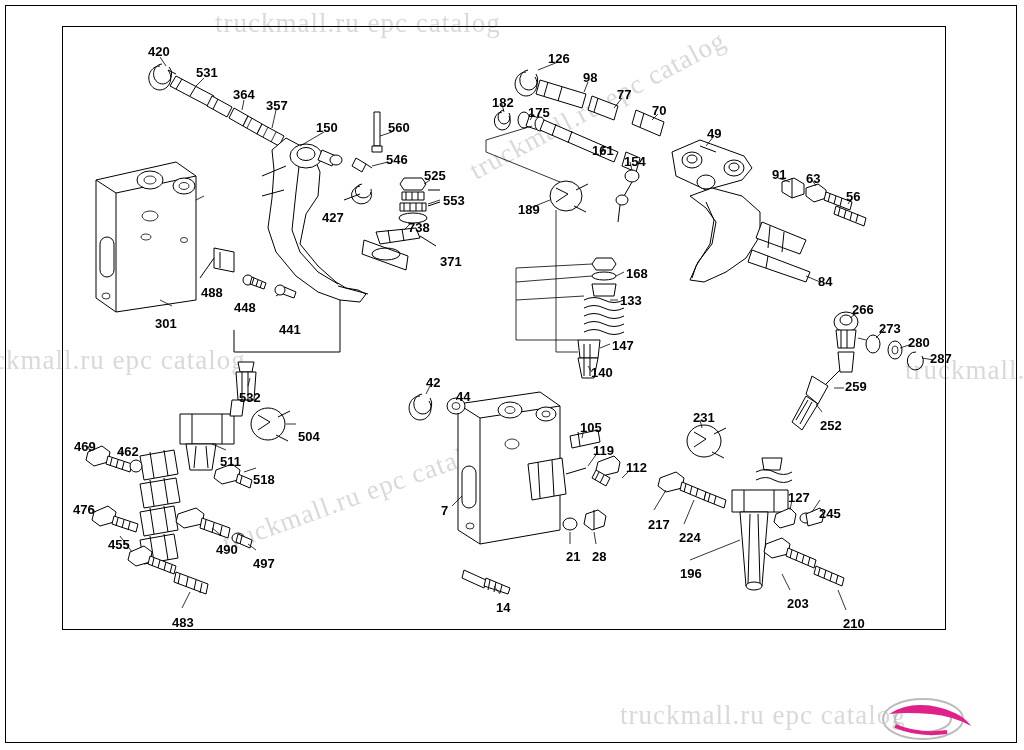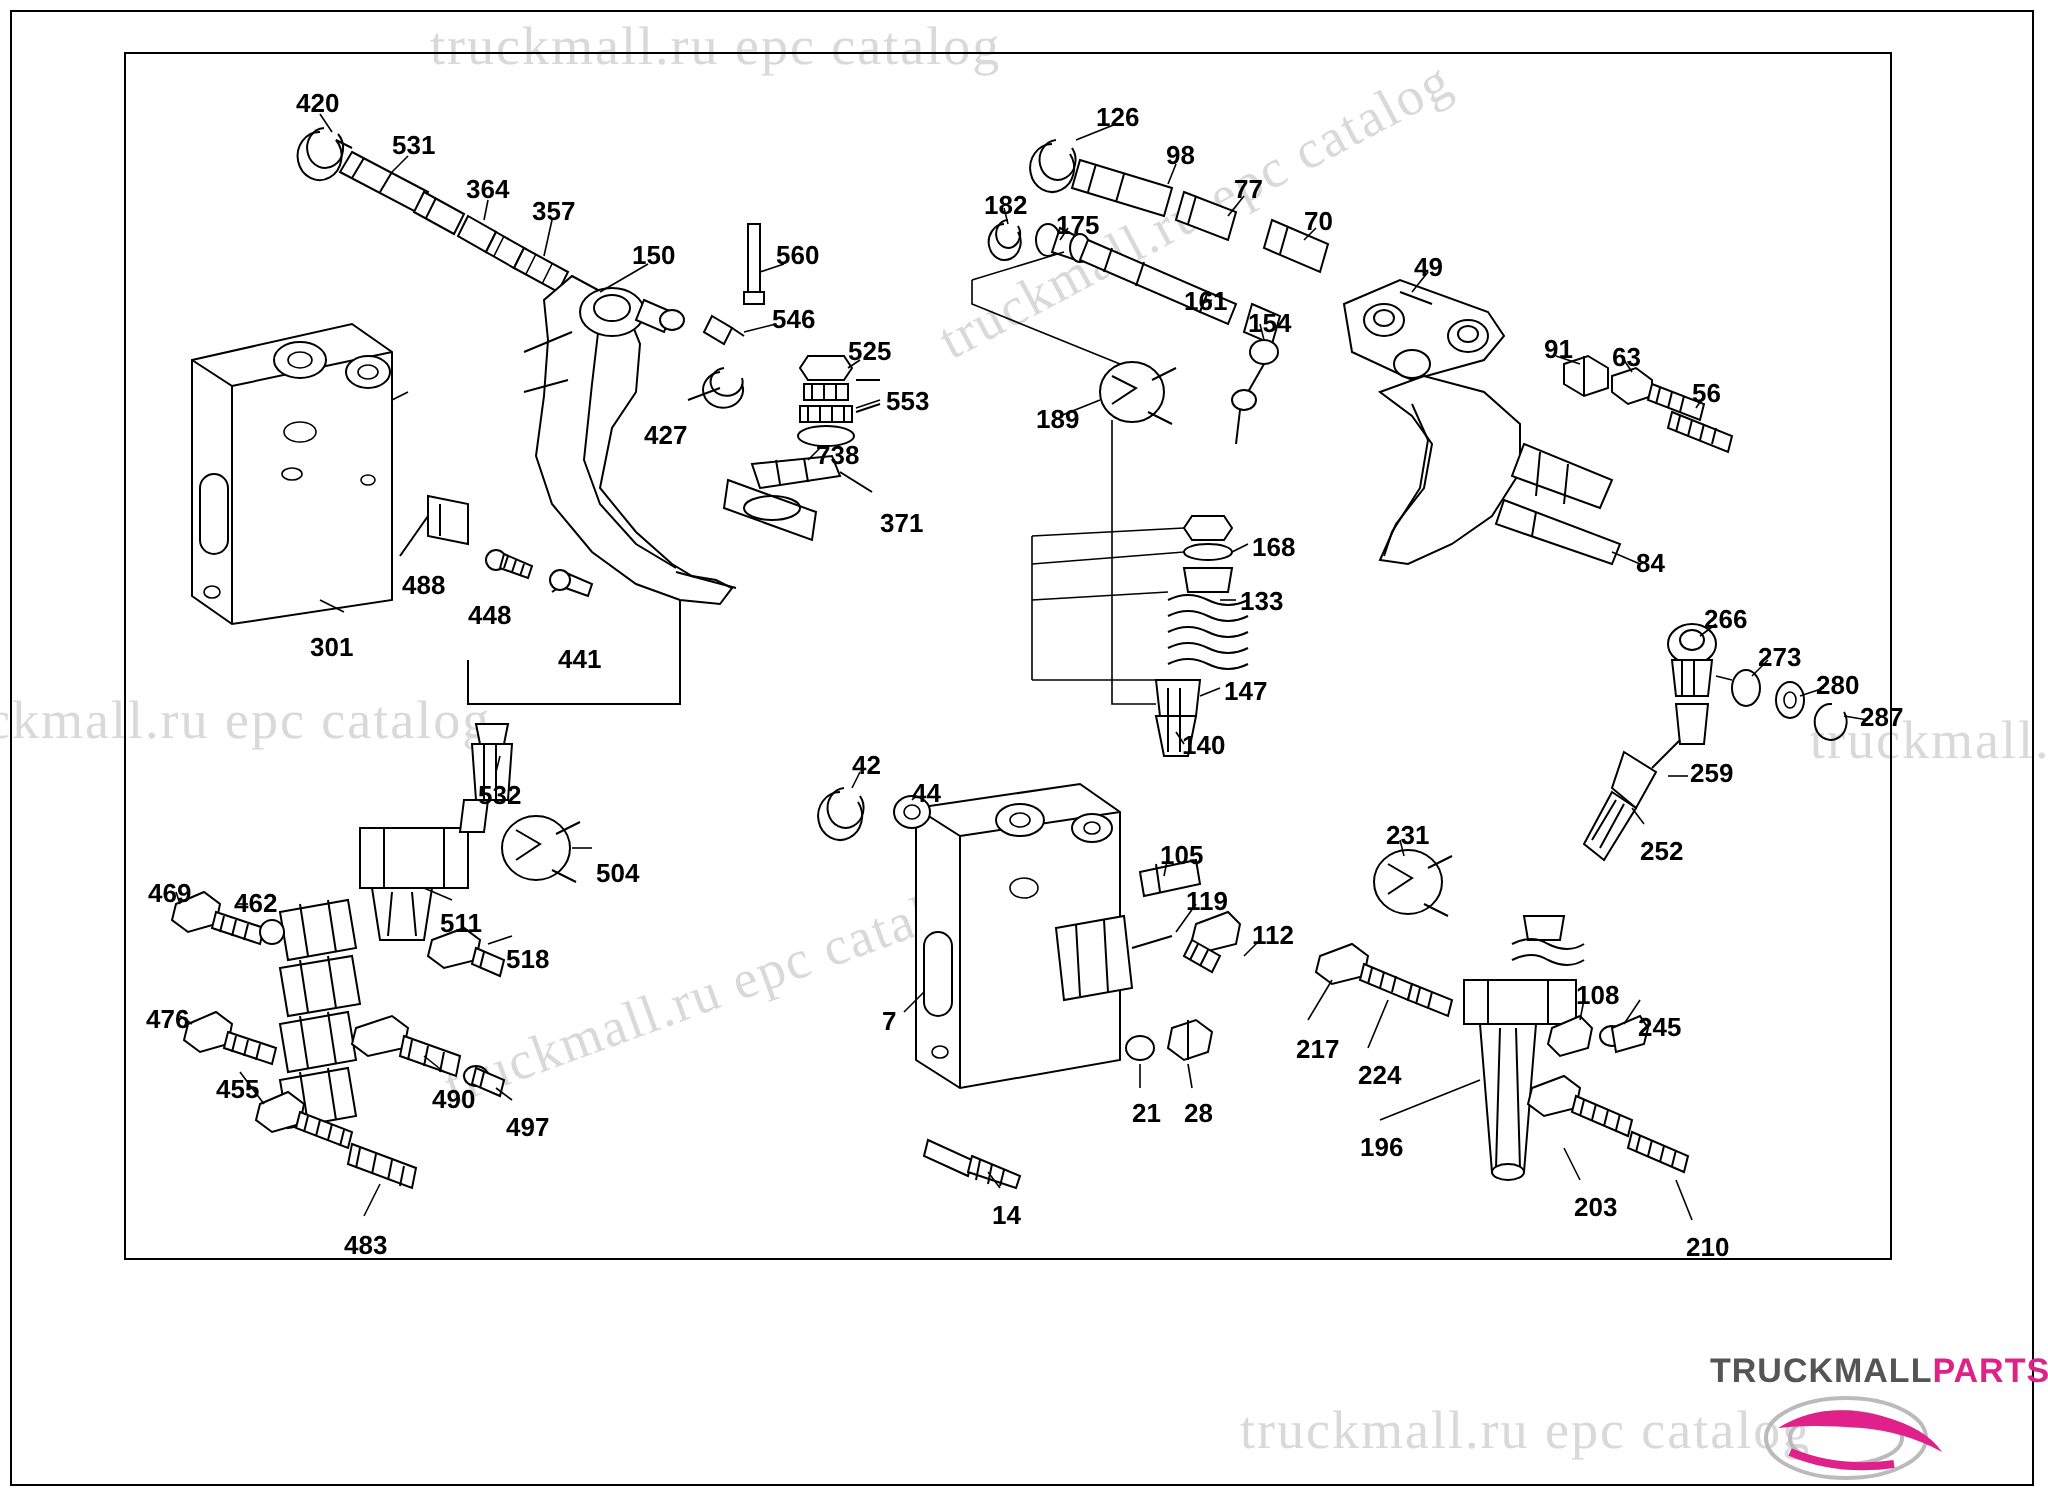--- a/index.html
+++ b/index.html
@@ -573,21 +573,21 @@
   <div class="lbl" style="left:693px;top:411px">231</div>
 
   <div class="lbl" style="left:426px;top:376px">42</div>
   <div class="lbl" style="left:456px;top:390px">44</div>
   <div class="lbl" style="left:580px;top:421px">105</div>
   <div class="lbl" style="left:593px;top:444px">119</div>
   <div class="lbl" style="left:626px;top:461px">112</div>
   <div class="lbl" style="left:441px;top:504px">7</div>
   <div class="lbl" style="left:648px;top:518px">217</div>
   <div class="lbl" style="left:679px;top:531px">224</div>
-  <div class="lbl" style="left:788px;top:491px">108</div>
+  <div class="lbl" style="left:788px;top:491px">127</div>
   <div class="lbl" style="left:819px;top:507px">245</div>
   <div class="lbl" style="left:680px;top:567px">196</div>
   <div class="lbl" style="left:787px;top:597px">203</div>
   <div class="lbl" style="left:843px;top:617px">210</div>
   <div class="lbl" style="left:566px;top:550px">21</div>
   <div class="lbl" style="left:592px;top:550px">28</div>
   <div class="lbl" style="left:496px;top:601px">14</div>
 
   <div class="lbl" style="left:239px;top:391px">532</div>
   <div class="lbl" style="left:298px;top:430px">504</div>
@@ -595,21 +595,20 @@
   <div class="lbl" style="left:253px;top:473px">518</div>
   <div class="lbl" style="left:74px;top:440px">469</div>
   <div class="lbl" style="left:117px;top:445px">462</div>
   <div class="lbl" style="left:73px;top:503px">476</div>
   <div class="lbl" style="left:108px;top:538px">455</div>
   <div class="lbl" style="left:216px;top:543px">490</div>
   <div class="lbl" style="left:253px;top:557px">497</div>
   <div class="lbl" style="left:172px;top:616px">483</div>
 
   <div class="logo">
-    <div class="logo-text"><span>TRUCKMALL</span><span class="pink">PARTS</span></div>
     <svg class="logo-mark" width="110" height="46" viewBox="0 0 110 46" xmlns="http://www.w3.org/2000/svg">
       <ellipse cx="44" cy="23" rx="40" ry="20" fill="none" stroke="#bbb" stroke-width="2"></ellipse>
       <ellipse cx="44" cy="23" rx="28" ry="13" fill="none" stroke="#bbb" stroke-width="2"></ellipse>
       <path d="M10 18 q22 -14 52 -6 q22 6 30 18 q-18 -10 -40 -12 q-26 -2 -42 0 Z" fill="#e0218a"></path>
       <path d="M16 30 q24 10 52 6" fill="none" stroke="#e0218a" stroke-width="4"></path>
     </svg>
   </div>
 
 </div>
 

